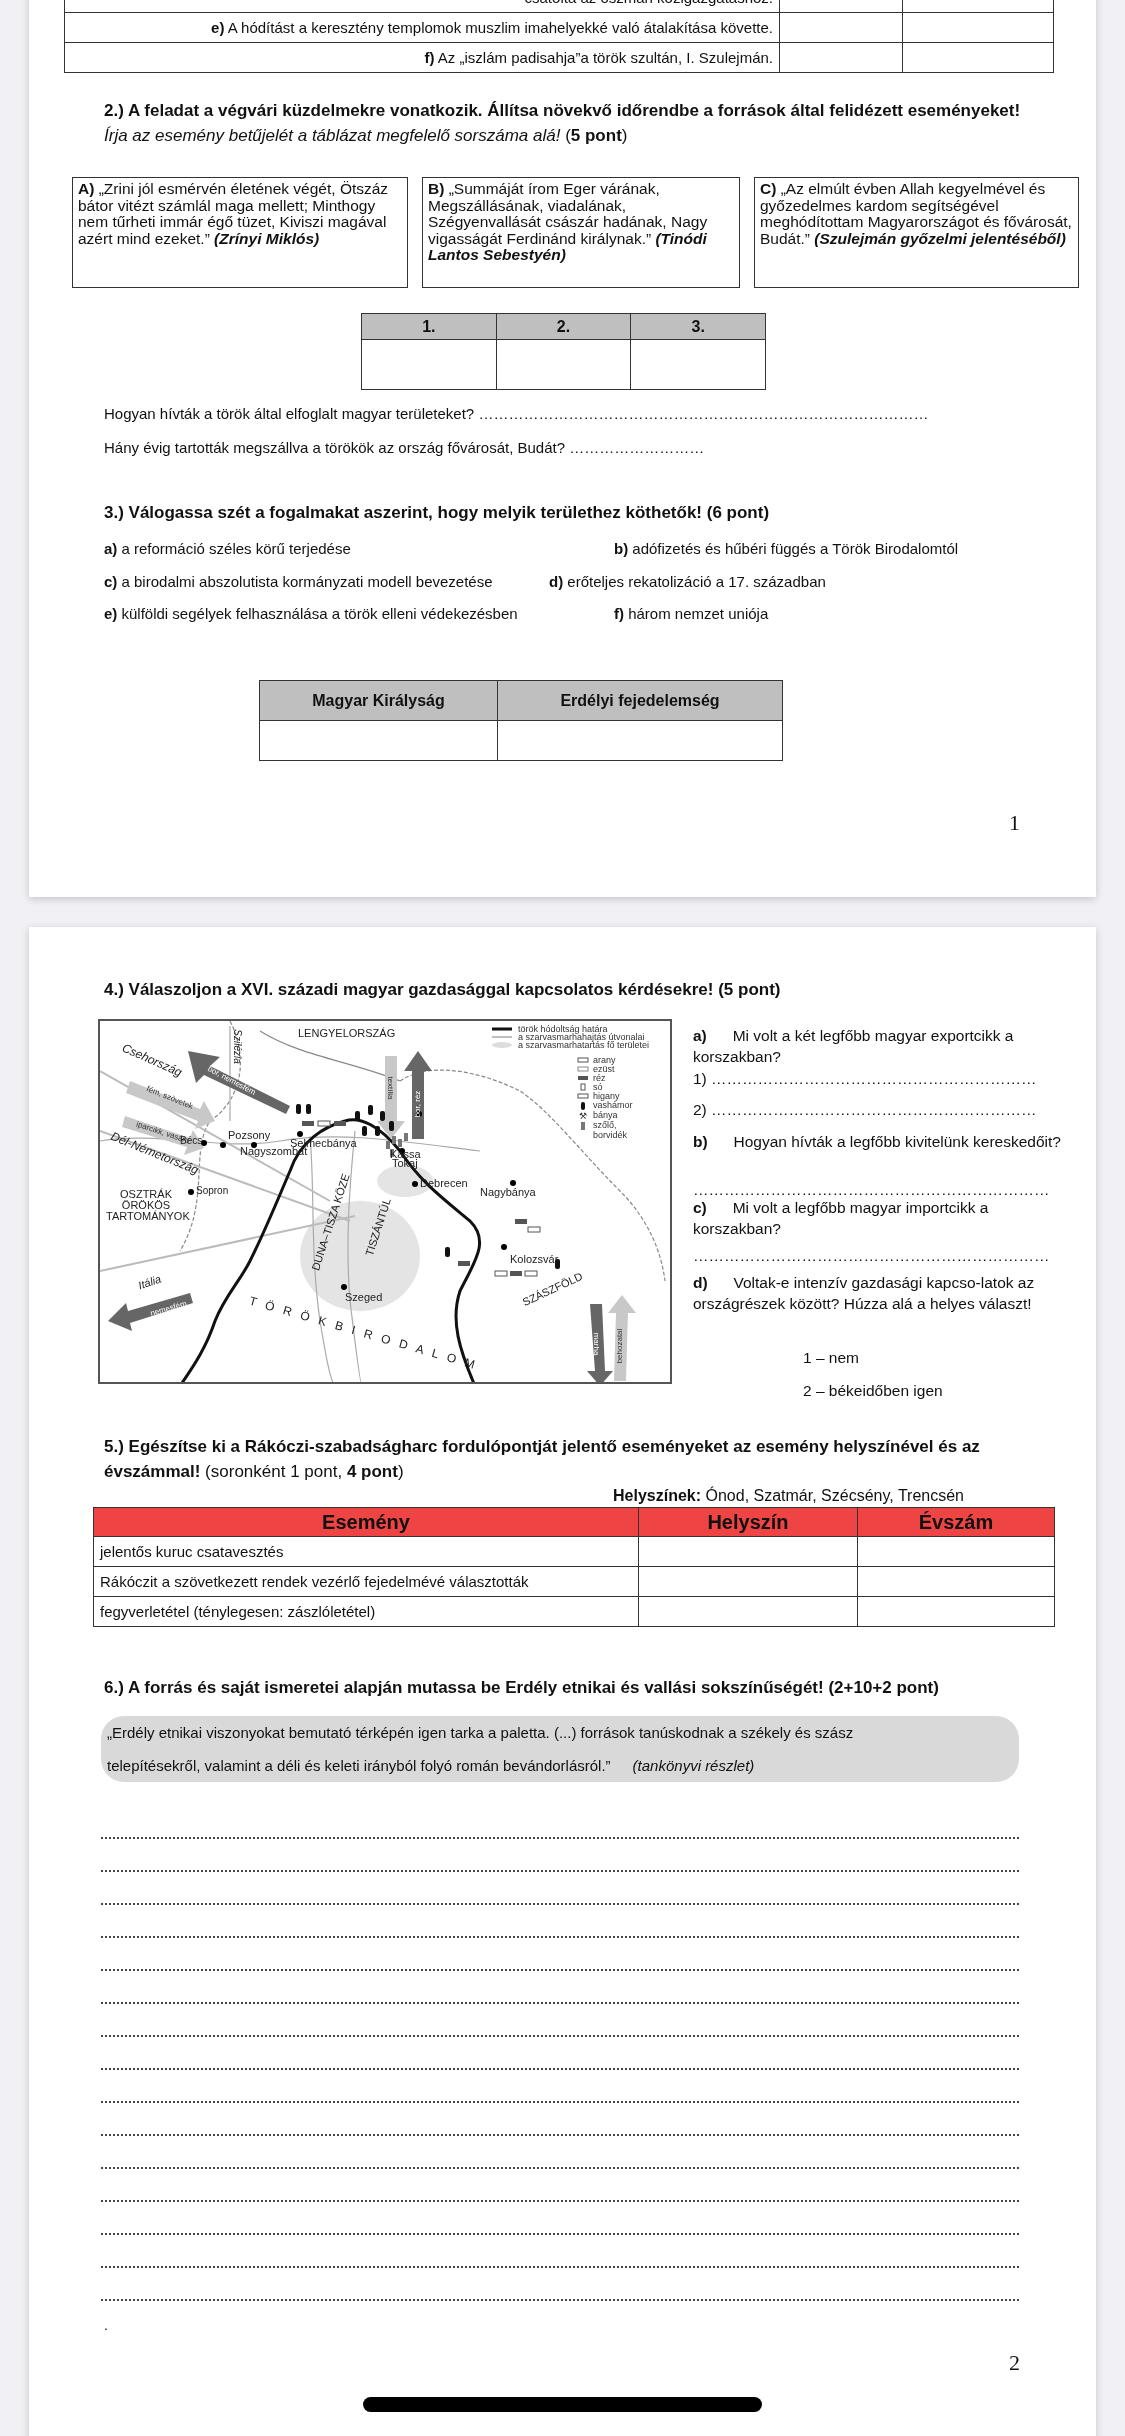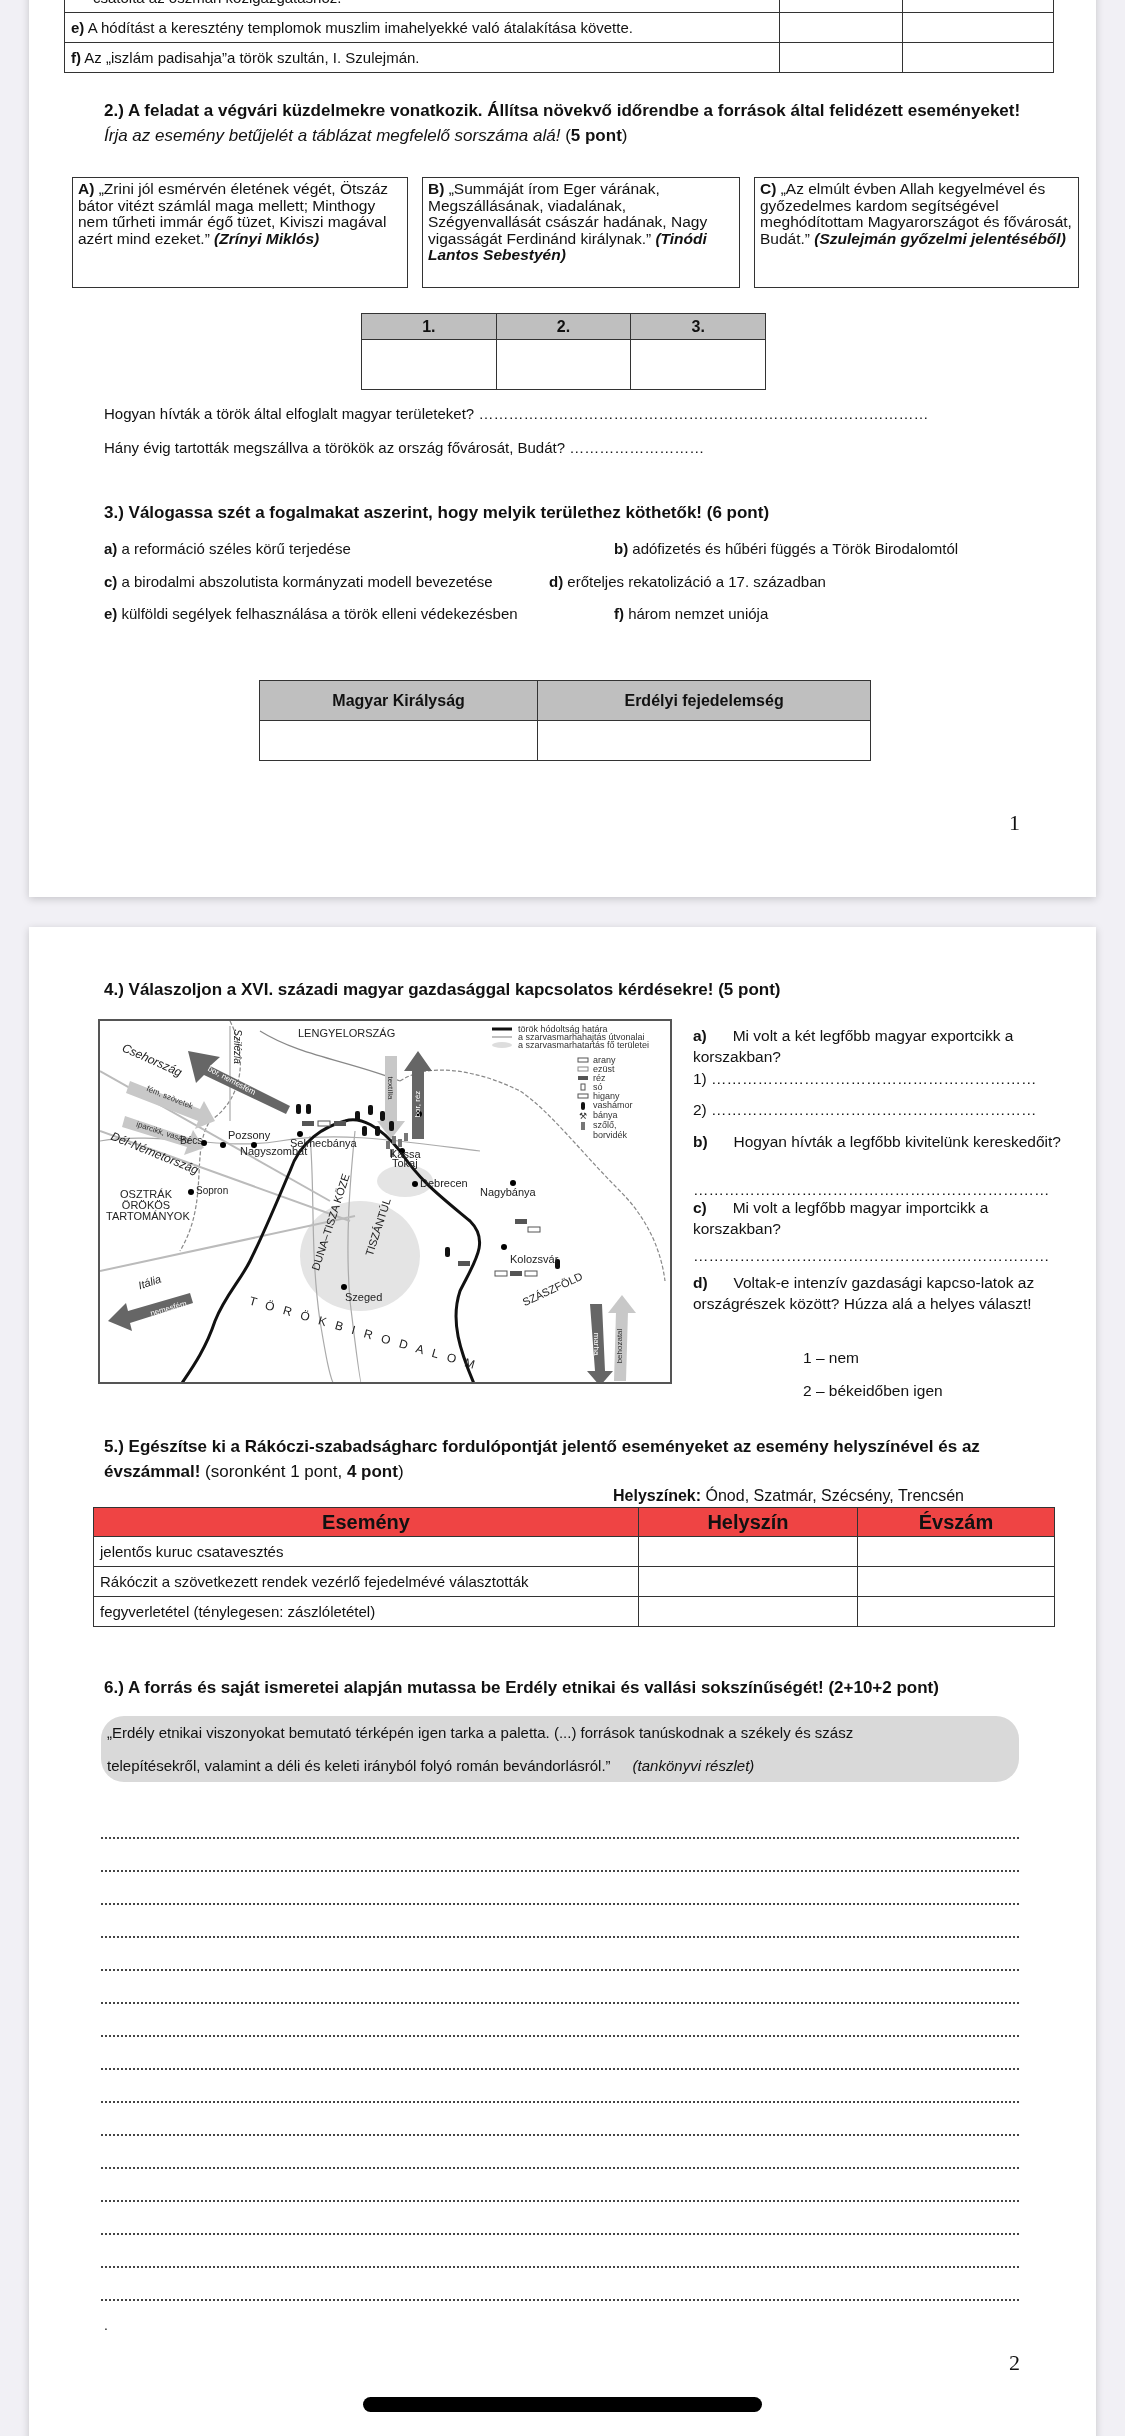--- a/index.html
+++ b/index.html
@@ -4,21 +4,21 @@
 <style>
   html,body{margin:0;padding:0;}
   body{width:1125px;height:2436px;background:#f1f0f5;position:relative;overflow:hidden;font-family:"Liberation Sans",sans-serif;color:#111;}
   .page{position:absolute;left:29px;width:1067px;background:#fff;box-shadow:0 2px 8px rgba(0,0,0,0.18);}
   #page1{top:-40px;height:937px;}
   #page2{top:927px;height:1530px;}
   .abs{position:absolute;}
   b,.b{font-weight:bold;}
   i,.i{font-style:italic;}
   table{border-collapse:collapse;}
-  .t1 td{border:1.5px solid #333;height:29px;font-size:15px;padding:0 6px;}
+  .t1 td{border:1.5px solid #333;height:29px;font-size:15px;padding:0 6px;text-align:right;}
   .t1 tr{height:30px;}
   .q-title{font-size:17px;font-weight:bold;line-height:25px;}
   .qbox{position:absolute;top:137px;border:1.5px solid #333;height:111px;box-sizing:border-box;padding:3px 5px;font-size:15.5px;line-height:16.5px;}
   .grey{background:#bfbfbf;}
   .ord td{border:1.5px solid #333;text-align:center;font-weight:bold;font-size:16px;}
   .line-q{font-size:15px;}
   .dots{letter-spacing:0;}
   .opt{font-size:15px;position:absolute;}
   .reg td{border:1.5px solid #333;text-align:center;font-weight:bold;font-size:16px;}
   .pgnum{position:absolute;font-family:"Liberation Serif",serif;font-size:22px;}
@@ -95,21 +95,21 @@
   </div>
 
   <div class="abs q-title" style="left:75px;top:540px;">3.) Válogassa szét a fogalmakat aszerint, hogy melyik területhez köthetők! (6 pont)</div>
   <div class="opt" style="left:75px;top:580px;"><b>a)</b><span> a reformáció széles körű terjedése</span></div>
   <div class="opt" style="left:585px;top:580px;"><b>b)</b><span> adófizetés és hűbéri függés a Török Birodalomtól</span></div>
   <div class="opt" style="left:75px;top:613px;"><b>c)</b><span> a birodalmi abszolutista kormányzati modell bevezetése</span></div>
   <div class="opt" style="left:520px;top:613px;"><b>d)</b><span> erőteljes rekatolizáció a 17. században</span></div>
   <div class="opt" style="left:75px;top:645px;"><b>e)</b><span> külföldi segélyek felhasználása a török elleni védekezésben</span></div>
   <div class="opt" style="left:585px;top:645px;"><b>f)</b><span> három nemzet uniója</span></div>
 
-  <table class="reg abs" style="left:230px;top:720px;width:612px;">
+  <table class="reg abs" style="left:230px;top:720px;width:524px;">
     <tbody>
         <tr class="grey" style="height:40px;">
       <td>Magyar Királyság</td>
       <td>Erdélyi fejedelemség</td>
     </tr>
     <tr style="height:40px;">
       <td></td>
       <td></td>
     </tr>
   </tbody>

